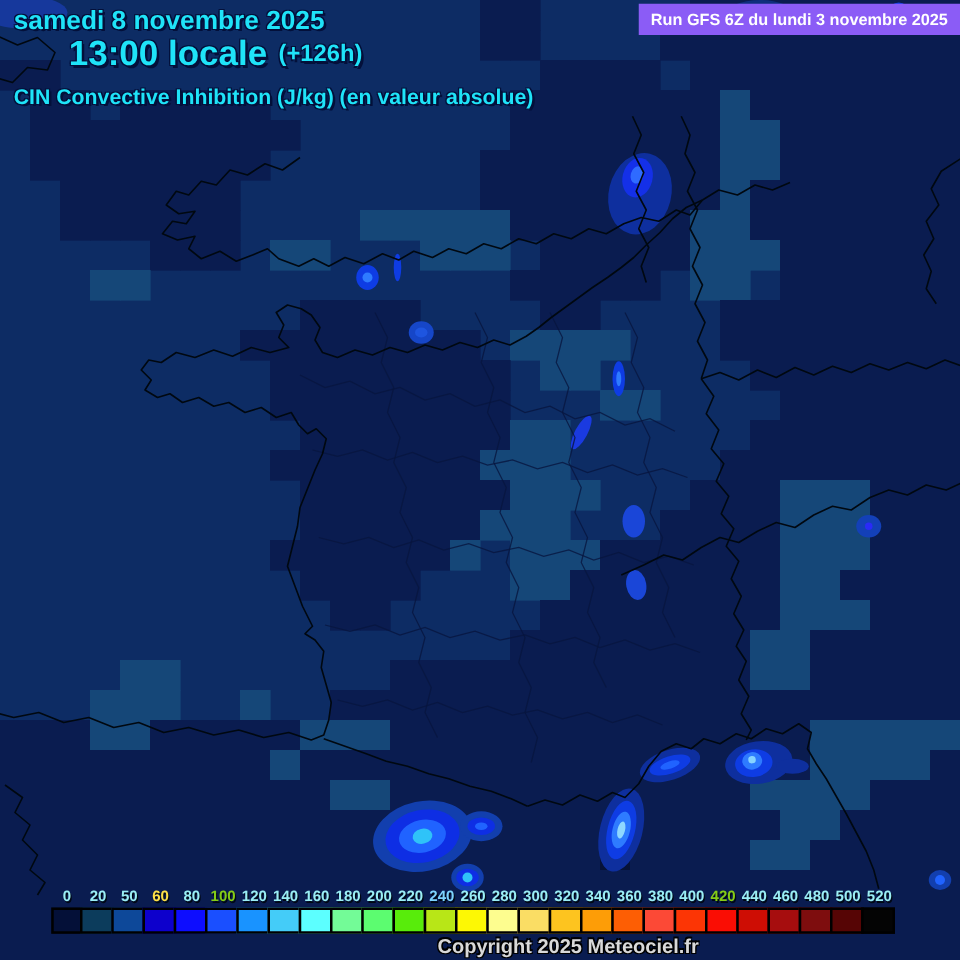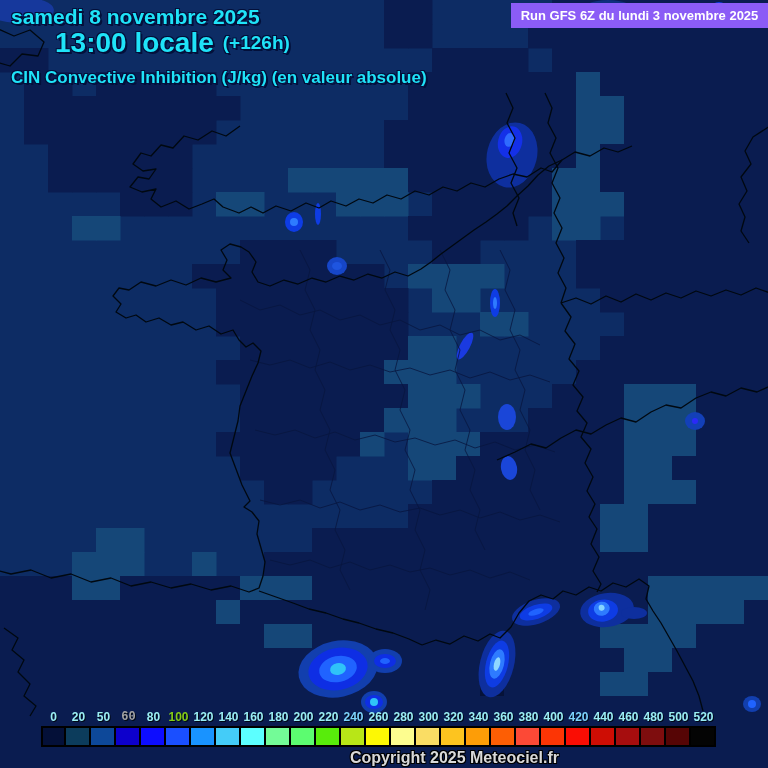--- a/index.html
+++ b/index.html
@@ -865,21 +865,21 @@
       </div>
       <div class="scale-col">
         <div class="scale-lab" style="color: rgb(154, 238, 244);">20</div>
         <div class="scale-box" style="background: rgb(12, 60, 92);"></div>
       </div>
       <div class="scale-col">
         <div class="scale-lab" style="color: rgb(154, 238, 244);">50</div>
         <div class="scale-box" style="background: rgb(13, 72, 153);"></div>
       </div>
       <div class="scale-col">
-        <div class="scale-lab" style="color: #a3a3a3; font-family: Liberation Mono, monospace;">60</div>
+        <div class="scale-lab" style="color: #fde047;">60</div>
         <div class="scale-box" style="background: rgb(13, 0, 204);"></div>
       </div>
       <div class="scale-col">
         <div class="scale-lab" style="color: rgb(154, 238, 244);">80</div>
         <div class="scale-box" style="background: rgb(13, 13, 255);"></div>
       </div>
       <div class="scale-col">
         <div class="scale-lab" style="color: #84cc16;">100</div>
         <div class="scale-box" style="background: rgb(26, 79, 255);"></div>
       </div>
@@ -937,21 +937,21 @@
       </div>
       <div class="scale-col">
         <div class="scale-lab" style="color: rgb(154, 238, 244);">380</div>
         <div class="scale-box" style="background: rgb(252, 73, 54);"></div>
       </div>
       <div class="scale-col">
         <div class="scale-lab" style="color: rgb(154, 238, 244);">400</div>
         <div class="scale-box" style="background: rgb(252, 53, 5);"></div>
       </div>
       <div class="scale-col">
-        <div class="scale-lab" style="color: #7dd3fc; text-align: right;">420</div>
+        <div class="scale-lab" style="color: #84cc16; text-align: right;">420</div>
         <div class="scale-box" style="background: rgb(250, 13, 4);"></div>
       </div>
       <div class="scale-col">
         <div class="scale-lab" style="color: rgb(154, 238, 244);">440</div>
         <div class="scale-box" style="background: rgb(206, 13, 4);"></div>
       </div>
       <div class="scale-col">
         <div class="scale-lab" style="color: rgb(154, 238, 244);">460</div>
         <div class="scale-box" style="background: rgb(166, 13, 14);"></div>
       </div>

